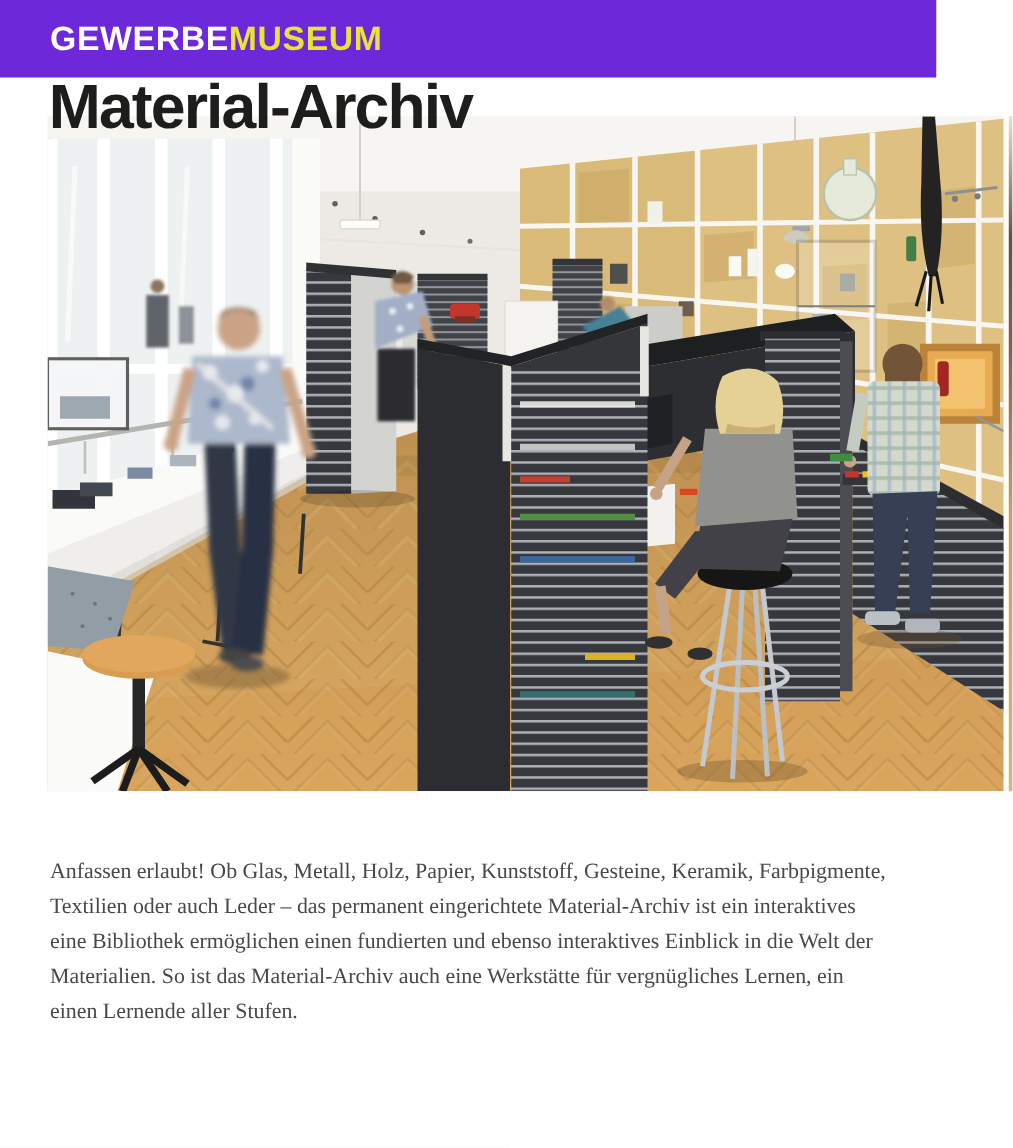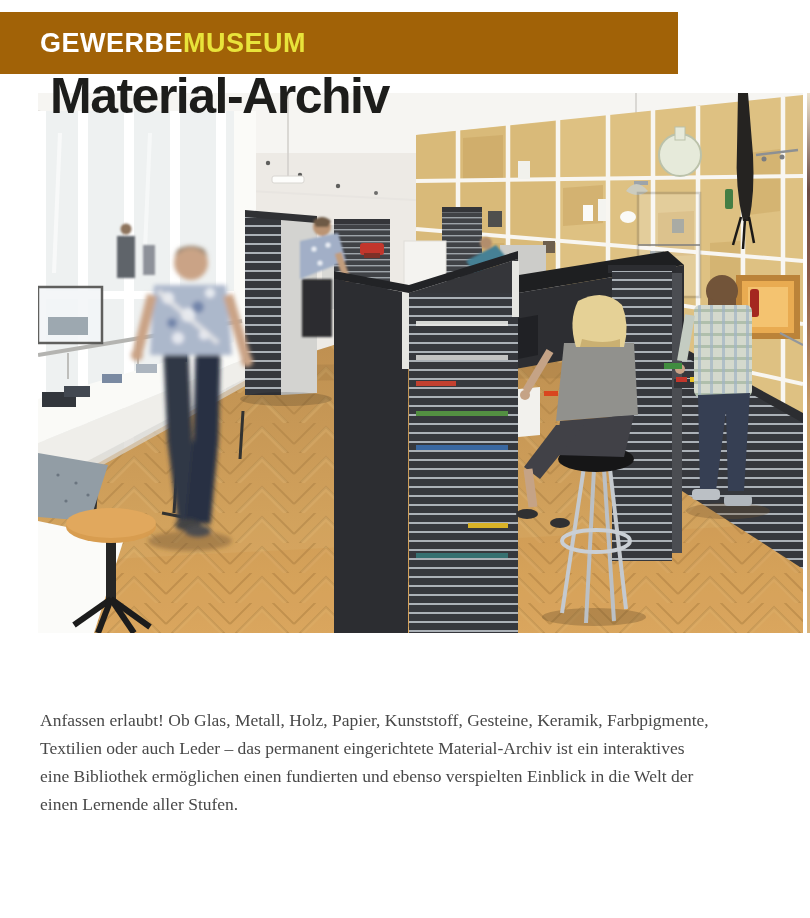--- a/index.html
+++ b/index.html
@@ -5,34 +5,34 @@
   html,body{margin:0;padding:0;}
   body{
     width:810px;height:918px;position:relative;overflow:hidden;
     background:#ffffff;
     font-family:"Liberation Sans", sans-serif;
   }
   .page{position:absolute;inset:0;width:810px;height:918px;}
 
   
   .topbar{
-    position:absolute;left:0;top:12px;width:678px;height:62px;
-    background:#a16207;
+    position:absolute;left:0;top:0;width:749px;height:62px;
+    background:#6d28d9;
   }
   .logo{
     position:absolute;left:40px;top:18px;
     font-size:27px;font-weight:bold;letter-spacing:0.5px;line-height:1;
     white-space:nowrap;cursor:pointer;
   }
   .logo .part-a{color:#ffffff;}
   .logo .part-b{color:#e8e33a;}
 
   
   .page-title{
-    position:absolute;left:39px;top:60px;z-index:3;margin:11px;
+    position:absolute;left:39px;top:60px;z-index:3;margin:0;
     font-family:"Liberation Sans", sans-serif;
     font-weight:bold;font-size:50px;line-height:1;letter-spacing:-1.5px;
     color:#1d1d1b;white-space:nowrap;
   }
 
   
   .hero{
     position:absolute;left:38px;top:93px;width:765px;height:540px;
     overflow:hidden;z-index:1;background:#f6f5f2;
   }
@@ -40,21 +40,21 @@
   
   .next-slide-sliver{
     position:absolute;left:807px;top:93px;width:3px;height:540px;z-index:1;
     background:linear-gradient(180deg,#ece2cc 0%,#6a4a42 18%,#8a5a4a 34%,#c79c66 58%,#d8b47c 100%);
   }
 
   
   .article{
     position:absolute;left:40px;top:682px;width:748px;z-index:2;
     font-family:"Liberation Serif","DejaVu Serif",serif;
-    font-size:17.5px;line-height:28px;color:#484848;margin-top:24px;
+    font-size:17.5px;line-height:28px;color:#484848;
   }
   .article .line{white-space:nowrap;}
 </style>
 </head>
 <body>
 
 <div class="page">
 
   <div class="topbar">
     <div class="logo">
@@ -387,17 +387,18 @@
 
       <rect x="0" y="0" width="765" height="540" fill="#ffffff" opacity="0.03"></rect>
     </svg>
   </figure>
 
   <div class="next-slide-sliver"></div>
 
   <div class="article">
     <div class="line">Anfassen erlaubt! Ob Glas, Metall, Holz, Papier, Kunststoff, Gesteine, Keramik, Farbpigmente,</div>
     <div class="line">Textilien oder auch Leder – das permanent eingerichtete Material-Archiv ist ein interaktives</div>
-    <div class="line">eine Bibliothek ermöglichen einen fundierten und ebenso verspielten Einblick in die Welt der</div>
+    <div class="line">eine Bibliothek ermöglichen einen fundierten und ebenso interaktives Einblick in die Welt der</div>
+    <div class="line">Materialien. So ist das Material-Archiv auch eine Werkstätte für vergnügliches Lernen, ein</div>
     <div class="line">einen Lernende aller Stufen.</div>
   </div>
 
 </div>
 
 </body></html>

